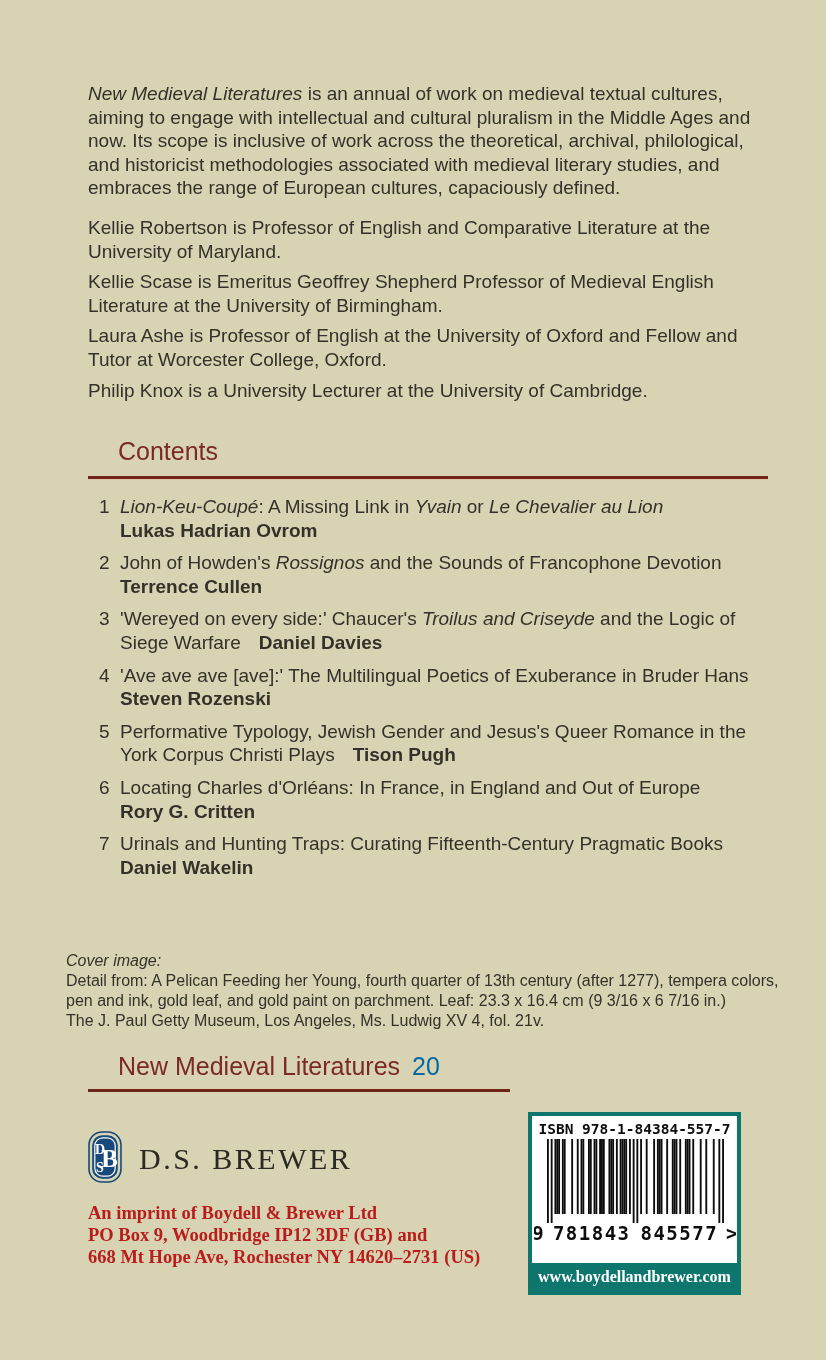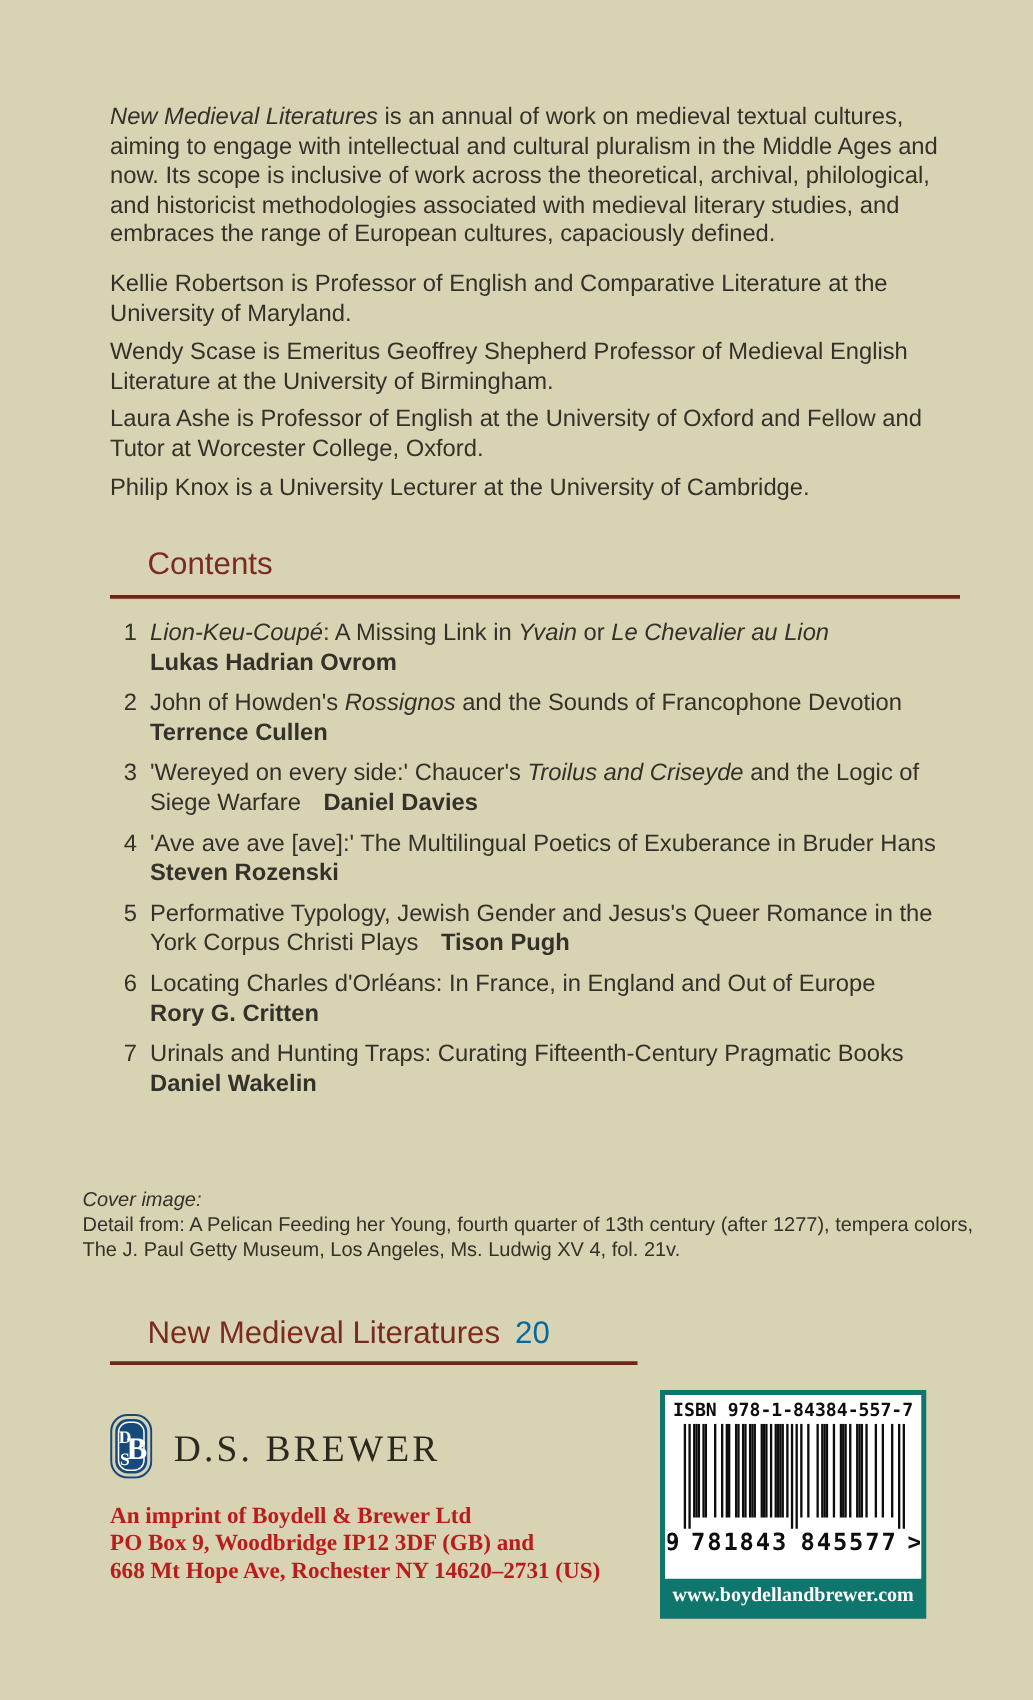--- a/index.html
+++ b/index.html
@@ -49,21 +49,21 @@
 </style>
 </head>
 <body>
 
 <div class="page">
 
   <p class="intro"><span class="i">New Medieval Literatures</span><span> is an annual of work on medieval textual cultures, aiming to engage with intellectual and cultural pluralism in the Middle Ages and now. Its scope is inclusive of work across the theoretical, archival, philological, and historicist methodologies associated with medieval literary studies, and embraces the range of European cultures, capaciously defined.</span></p>
 
   <div class="editors" id="editors">
       <p><span class="b">Kellie Robertson</span><span> is Professor of English and Comparative Literature at the University of Maryland.</span></p>
-      <p><span class="b">Wendy Scase</span><span> is Emeritus Geoffrey Shepherd Professor of Medieval English Literature at the University of Birmingham.</span></p>
+      <p><span class="b">Kellie Scase</span><span> is Emeritus Geoffrey Shepherd Professor of Medieval English Literature at the University of Birmingham.</span></p>
       <p><span class="b">Laura Ashe</span><span> is Professor of English at the University of Oxford and Fellow and Tutor at Worcester College, Oxford.</span></p>
       <p><span class="b">Philip Knox</span><span> is a University Lecturer at the University of Cambridge.</span></p>
     </div>
 
   <div class="toc-section">
     <h2 class="toc-heading">Contents</h2>
     <div class="toc-rule"></div>
     <div class="toc-list" id="toc-list">
         <div class="toc-item">
           <span class="toc-num">1</span>
@@ -92,20 +92,21 @@
         <div class="toc-item">
           <span class="toc-num">7</span>
           <div class="toc-body"><span><span>Urinals and Hunting Traps: Curating Fifteenth-Century Pragmatic Books</span></span><span class="toc-author block">Daniel Wakelin</span></div>
         </div>
       </div>
   </div>
 
   <div class="credit" id="credit">
     <div class="label">Cover image:</div>
   <div>Detail from: A Pelican Feeding her Young, fourth quarter of 13th century (after 1277), tempera colors,</div>
+      <div>pen and ink, gold leaf, and gold paint on parchment. Leaf: 23.3 x 16.4 cm (9 3/16 x 6 7/16 in.)</div>
       <div>The J. Paul Getty Museum, Los Angeles, Ms. Ludwig XV 4, fol. 21v.</div>
     </div>
 
   <div class="series"><span>New Medieval Literatures</span><span class="num">20</span></div>
   <div class="series-rule"></div>
 
   <div class="logo-row">
     <span>
       <svg width="34" height="52" viewBox="0 0 34 52" aria-hidden="true">
         <rect x="1" y="1" width="32" height="50" rx="13" fill="none" stroke="#17497a" stroke-width="1.6"></rect>

